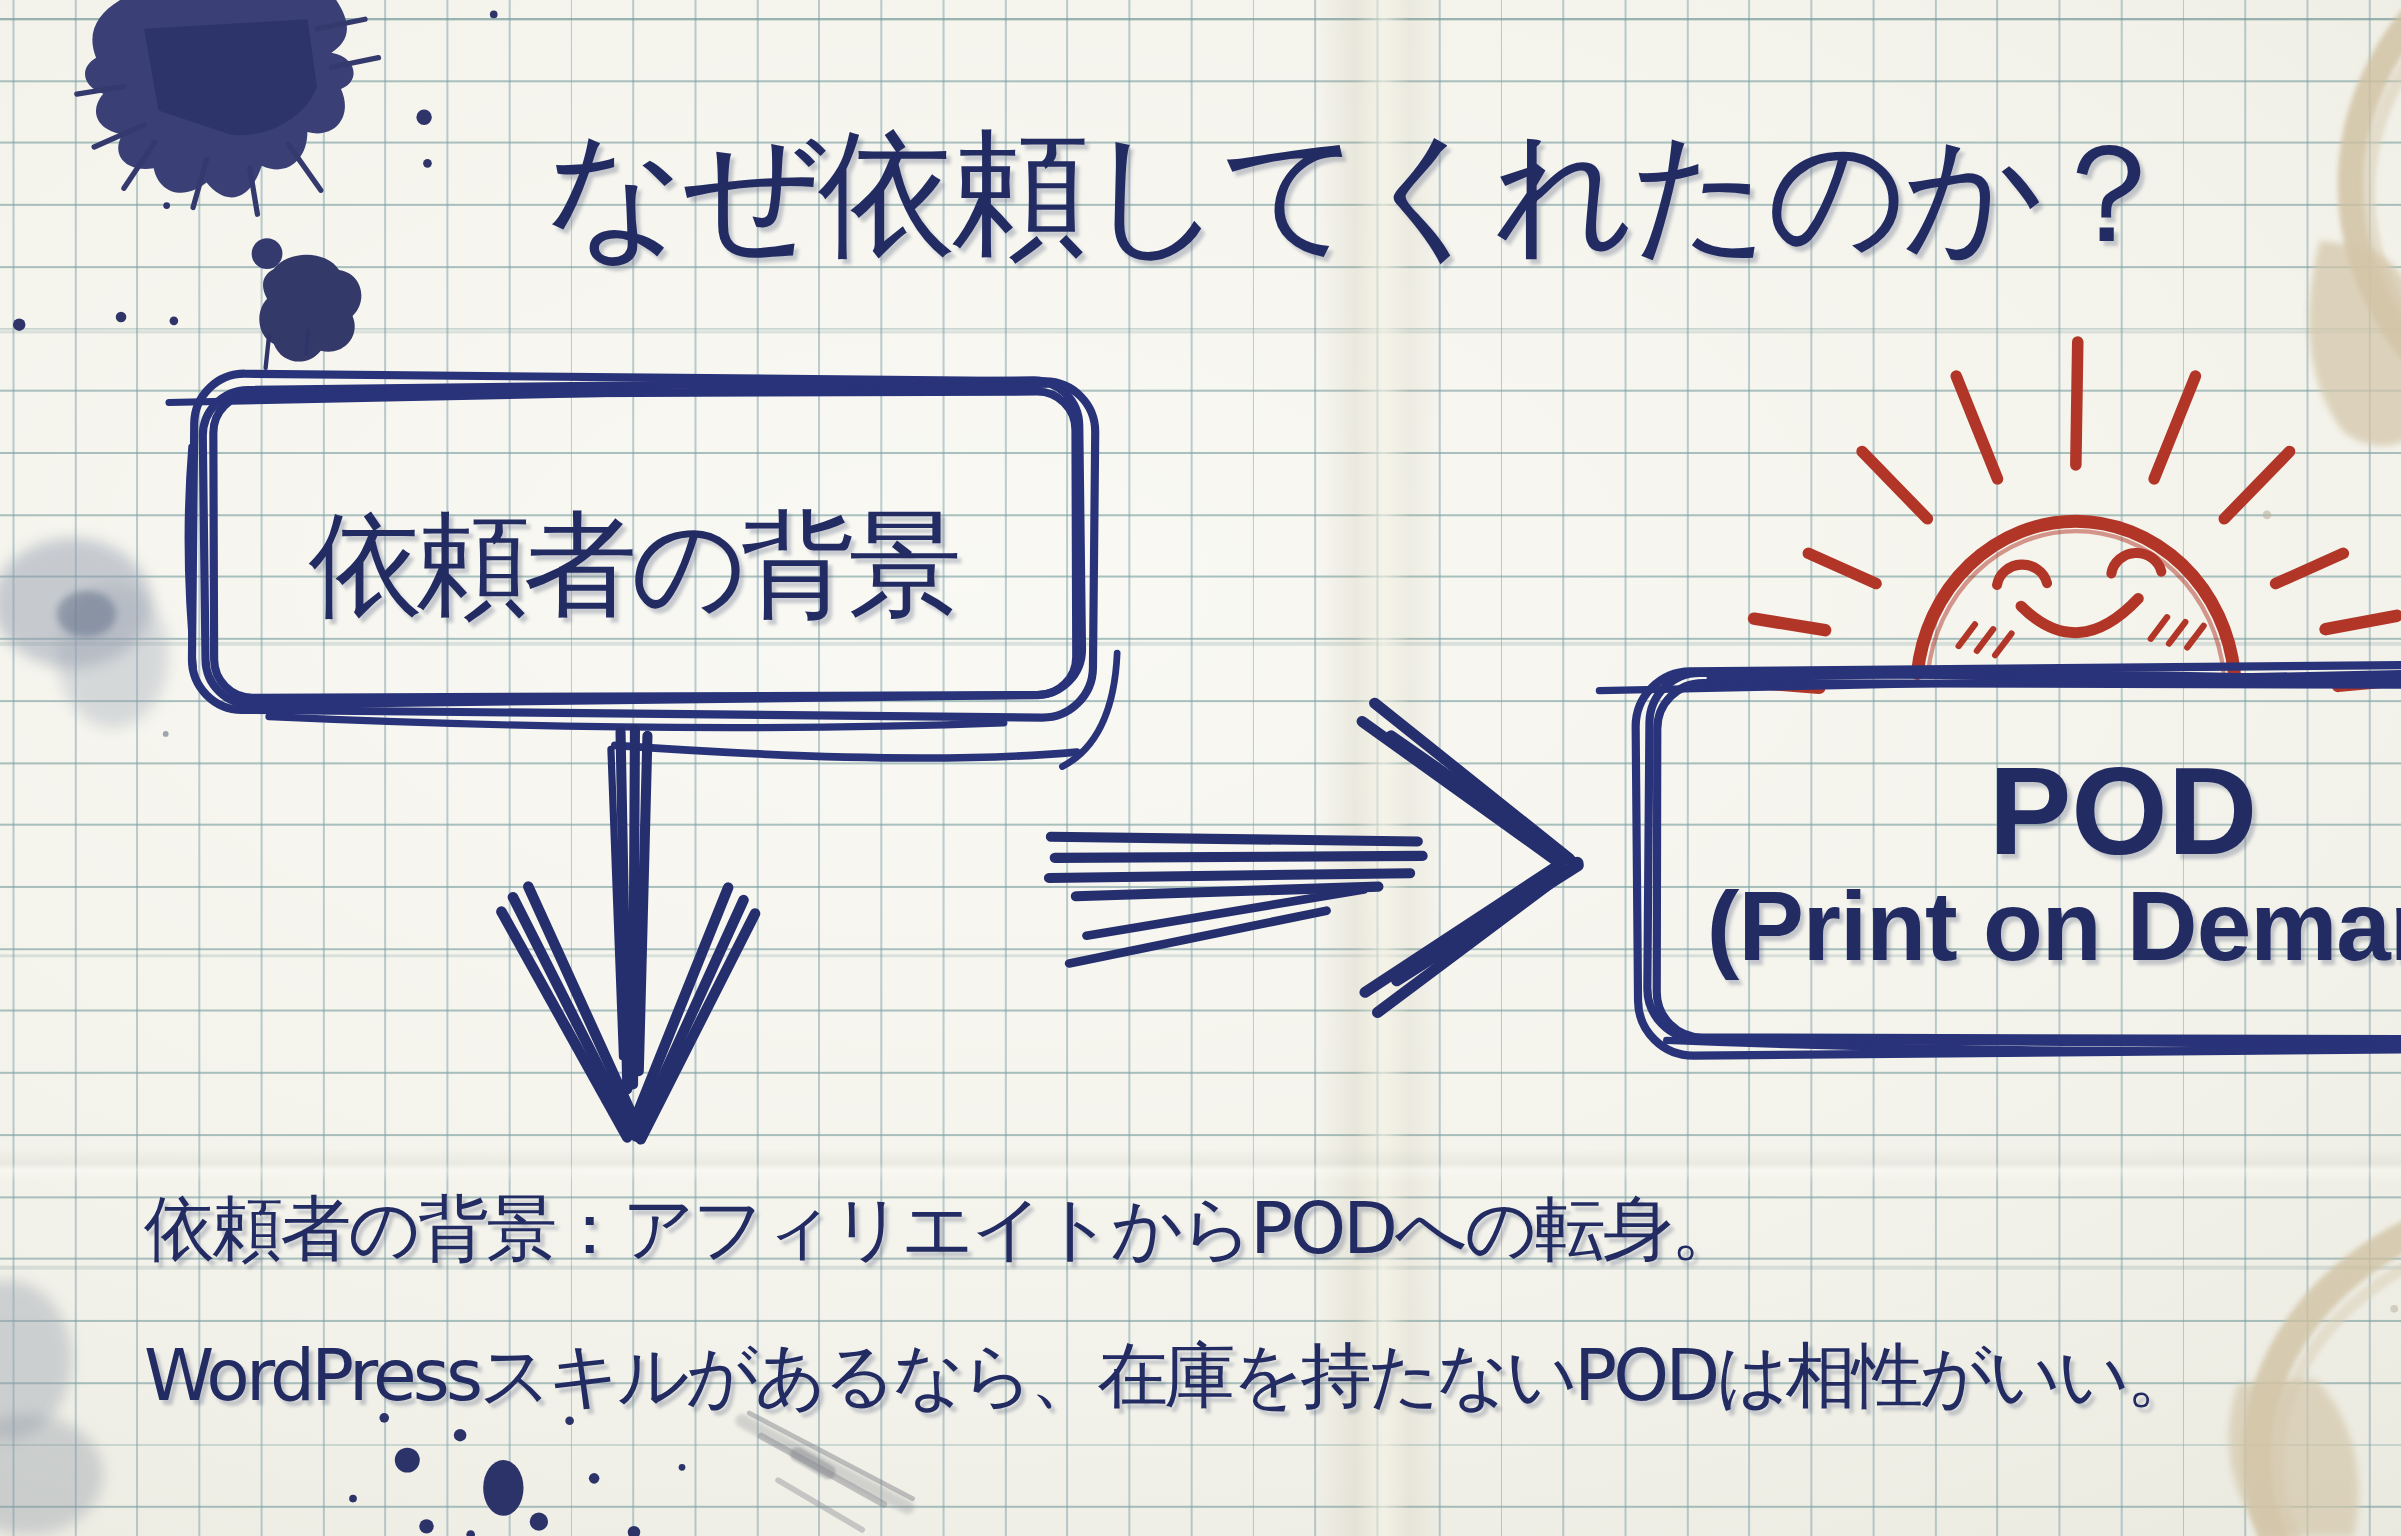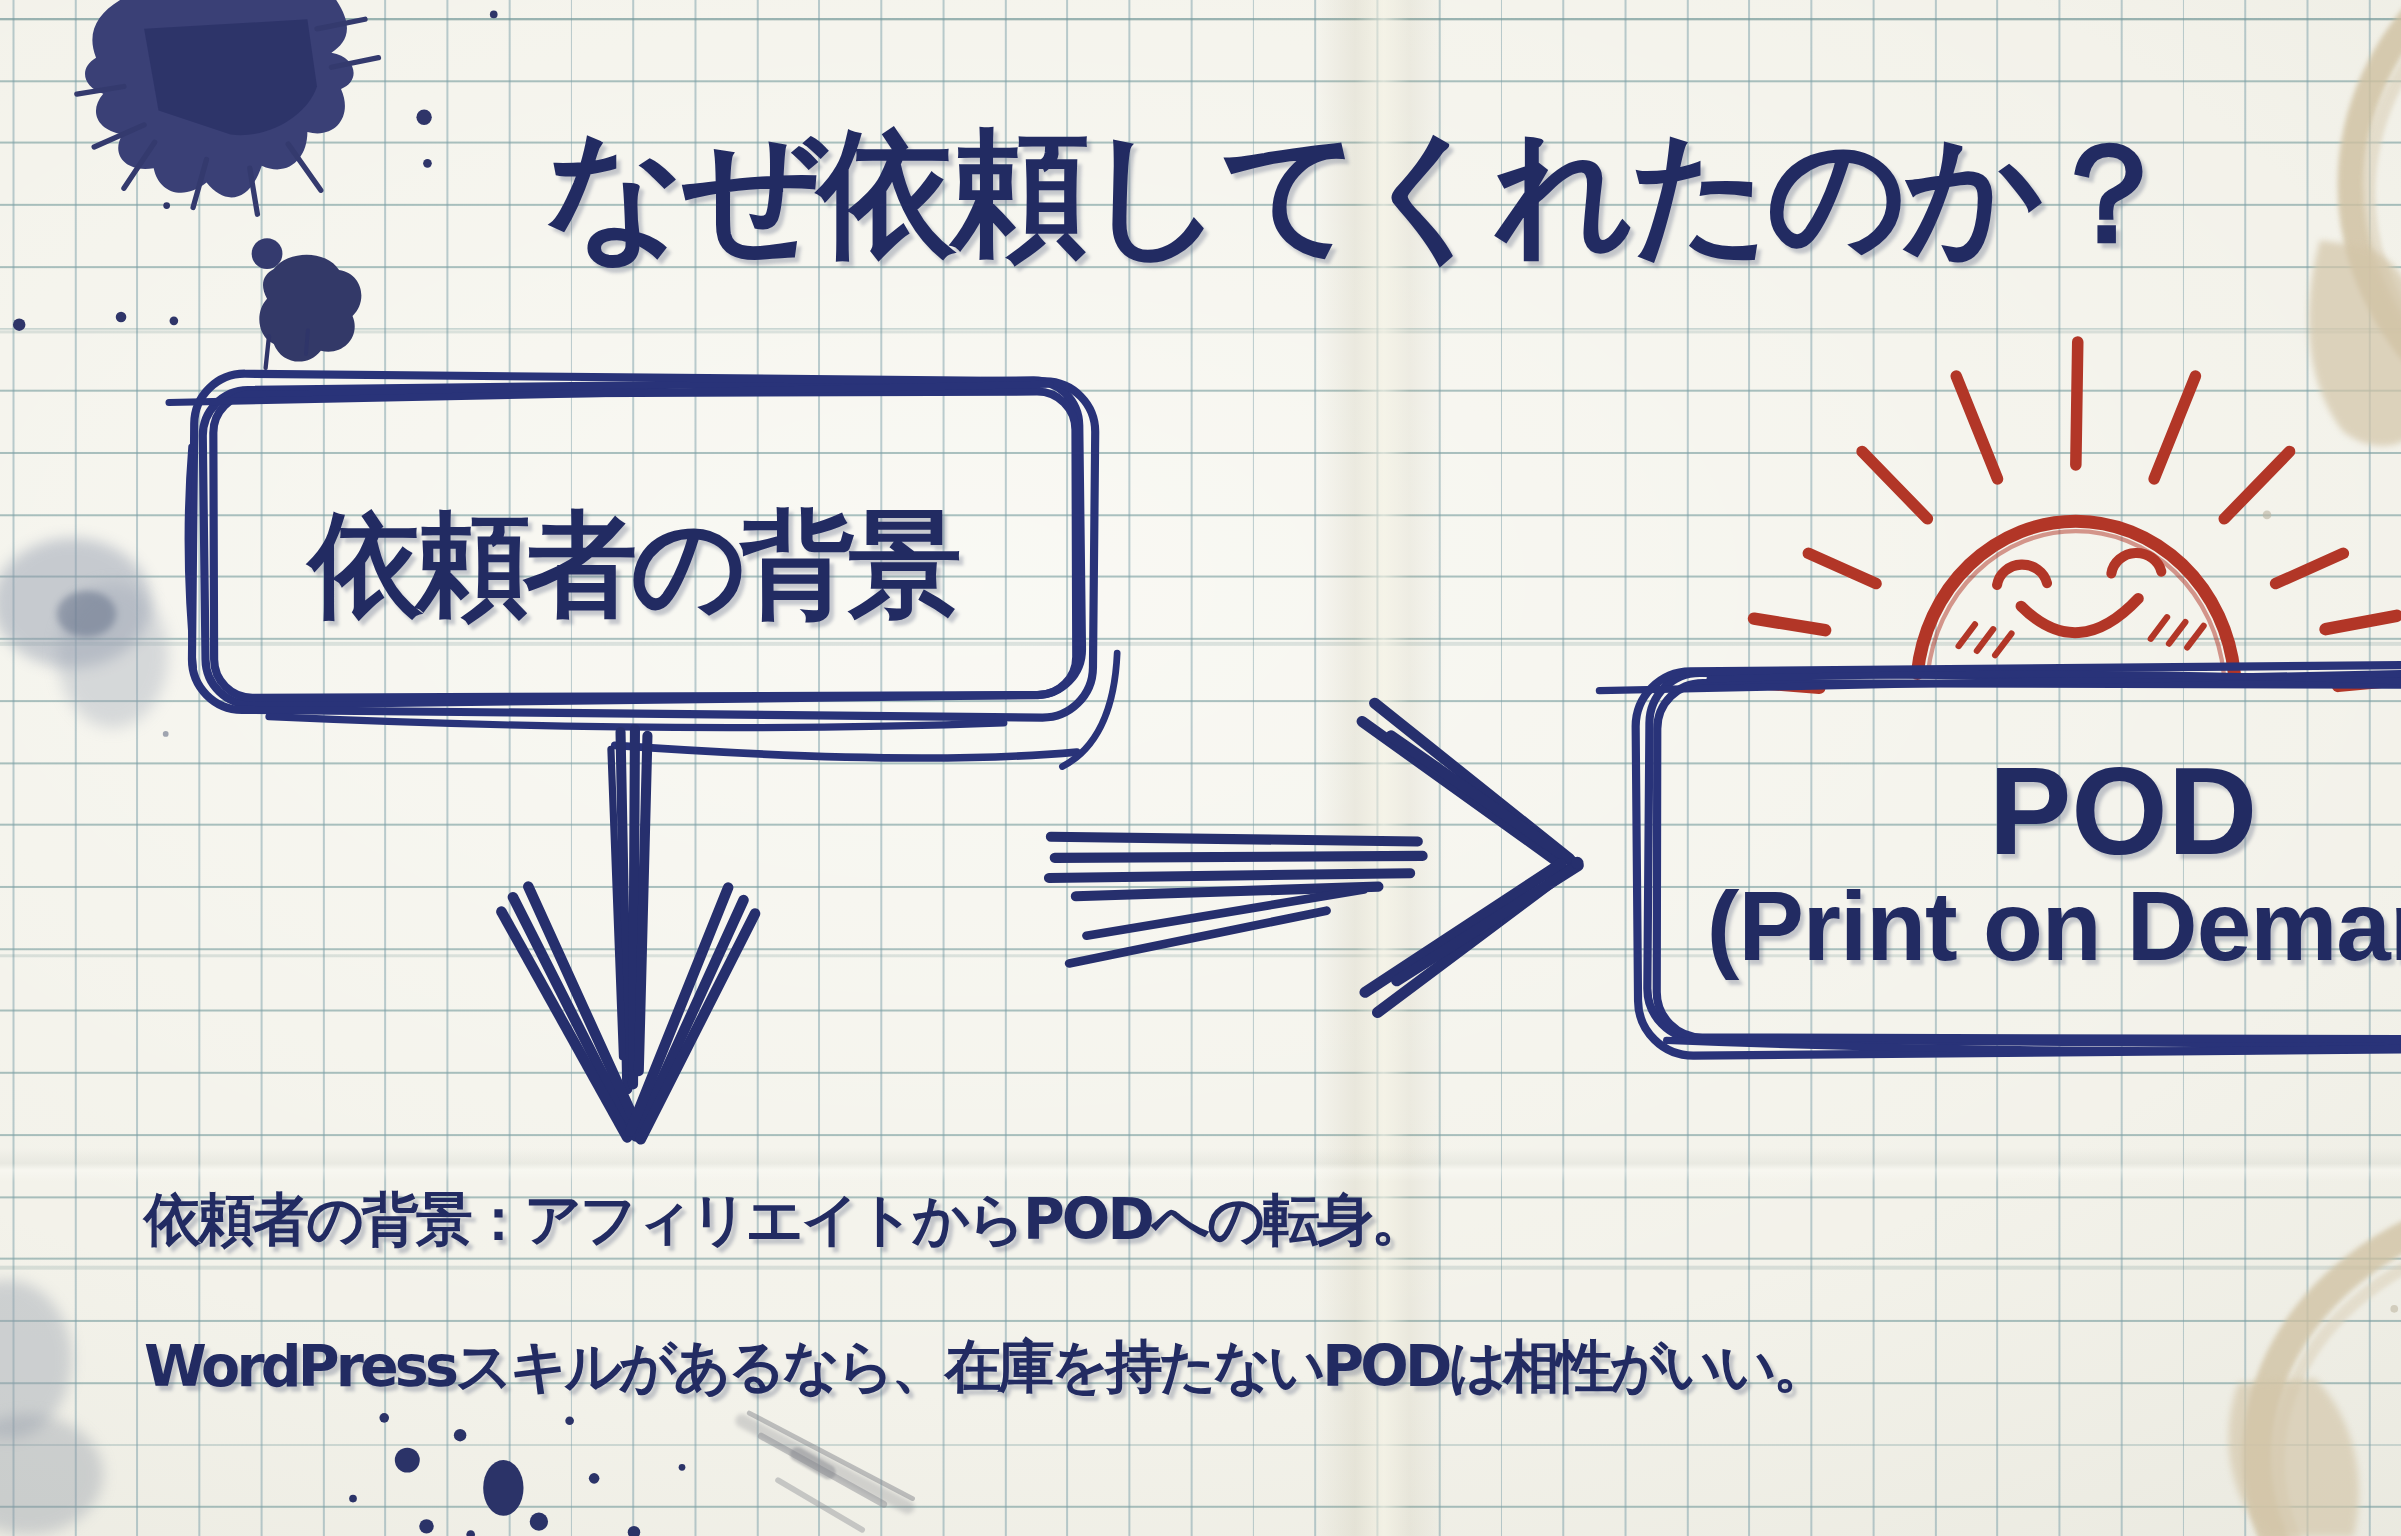--- a/index.html
+++ b/index.html
@@ -23,21 +23,21 @@
   }
   .crease-h{
     position:absolute;left:0;top:1148px;width:2754px;height:34px;
     background:linear-gradient(180deg, rgba(0,0,0,0) 0%, rgba(140,150,140,0.10) 45%, rgba(255,255,250,0.35) 65%, rgba(0,0,0,0) 100%);
     pointer-events:none;
   }
   svg.decor{position:absolute;left:0;top:0;width:2754px;height:1537px;}
   .txt{
     position:absolute;
     color:#222b62;
-    font-weight:700;
+    font-weight:400;
     white-space:nowrap;
     text-shadow:4.3px 5.3px 3.4px rgba(95,104,132,0.33);
   }
   .title{
     top:102px;left:1359px;transform:translateX(-50%);
     font-size:138px;letter-spacing:-4.8px;
   }
   .affiliate{
     top:489px;left:202px;width:860px;text-align:center;
     font-size:114px;letter-spacing:-6.7px;
@@ -48,21 +48,21 @@
     font-size:124px;font-weight:800;color:#222b62;
     font-family:"Liberation Sans","DejaVu Sans",sans-serif;
     text-shadow:4.3px 5.3px 3.4px rgba(95,104,132,0.33);
   }
   .pod-sub{
     position:absolute;top:870px;left:0;width:100%;
     font-size:98px;font-weight:800;color:#222b62;letter-spacing:-1px;
     font-family:"Liberation Sans","DejaVu Sans",sans-serif;
     text-shadow:3.8px 4.8px 3.4px rgba(95,104,132,0.33);
   }
-  .note{left:144px;font-size:57px;letter-spacing:-2.9px;}
+  .note{left:144px;font-size:71px;letter-spacing:-2.9px;}
   .n1{top:1182px;}
   .n2{top:1329px;letter-spacing:-3.8px;}
 </style>
 </head>
 <body>
 
 <div class="page">
 
   <div class="crease-v"></div>
   <div class="crease-h"></div>

